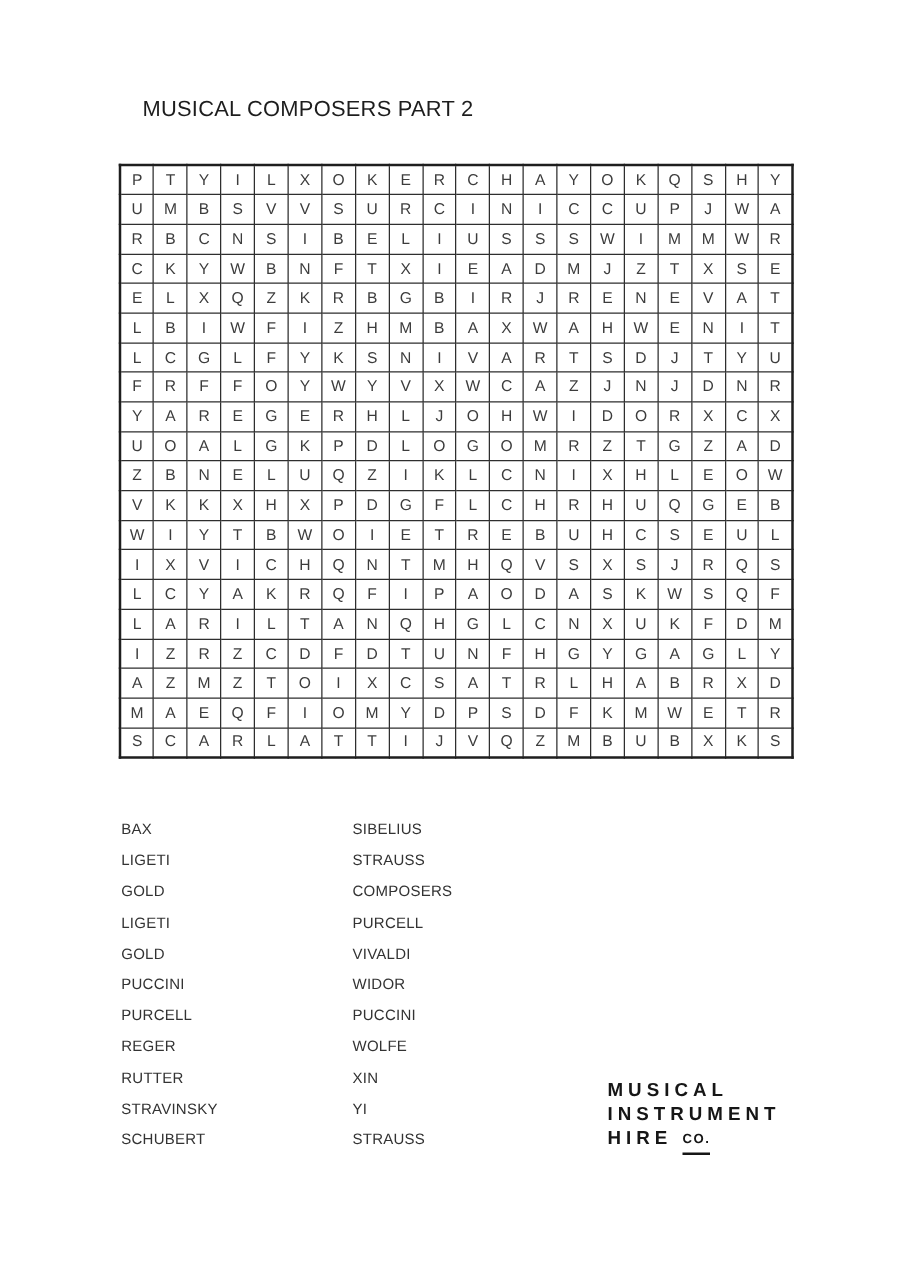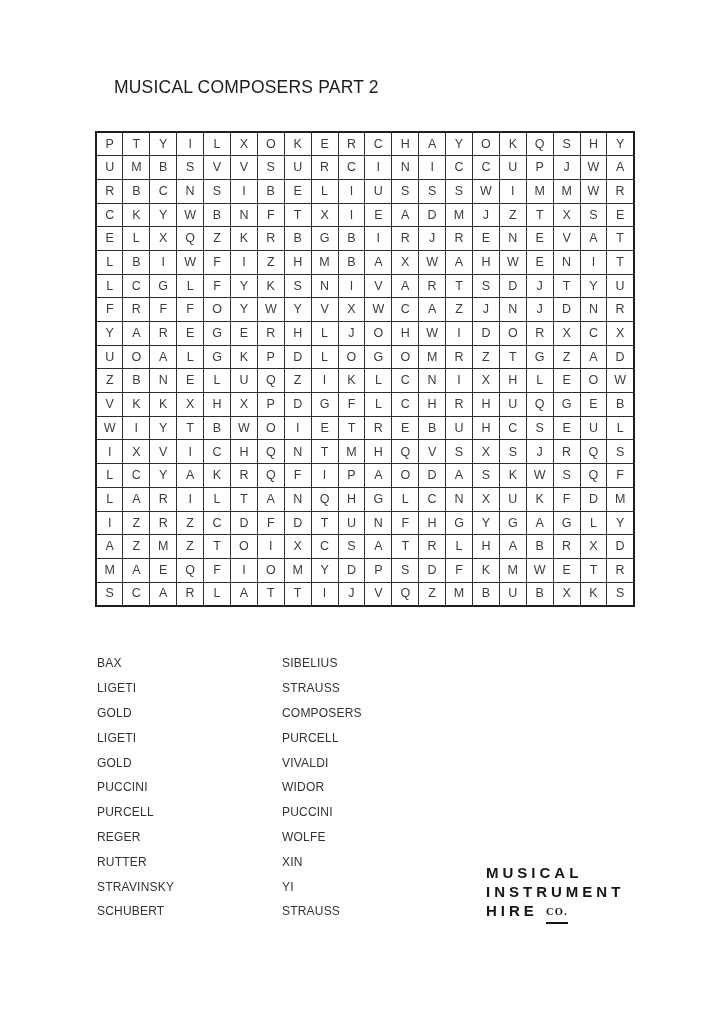--- a/index.html
+++ b/index.html
@@ -51,21 +51,20 @@
     font-weight: 700; color: #161616;
     font-size: 15px; line-height: 19px; letter-spacing: 4px;
     white-space: nowrap;
   }
   .logo-co {
     font-size: 10.5px; letter-spacing: 1.2px;
     border-bottom: 2px solid #161616;
     padding-bottom: 1px;
     display: inline-block;
     vertical-align: 1px;
-    font-family: Liberation Serif, serif;
   }
 </style>
 </head>
 <body>
 
 <div class="page">
 
   <h1 class="title">MUSICAL COMPOSERS PART 2</h1>
 
   <table class="grid">

